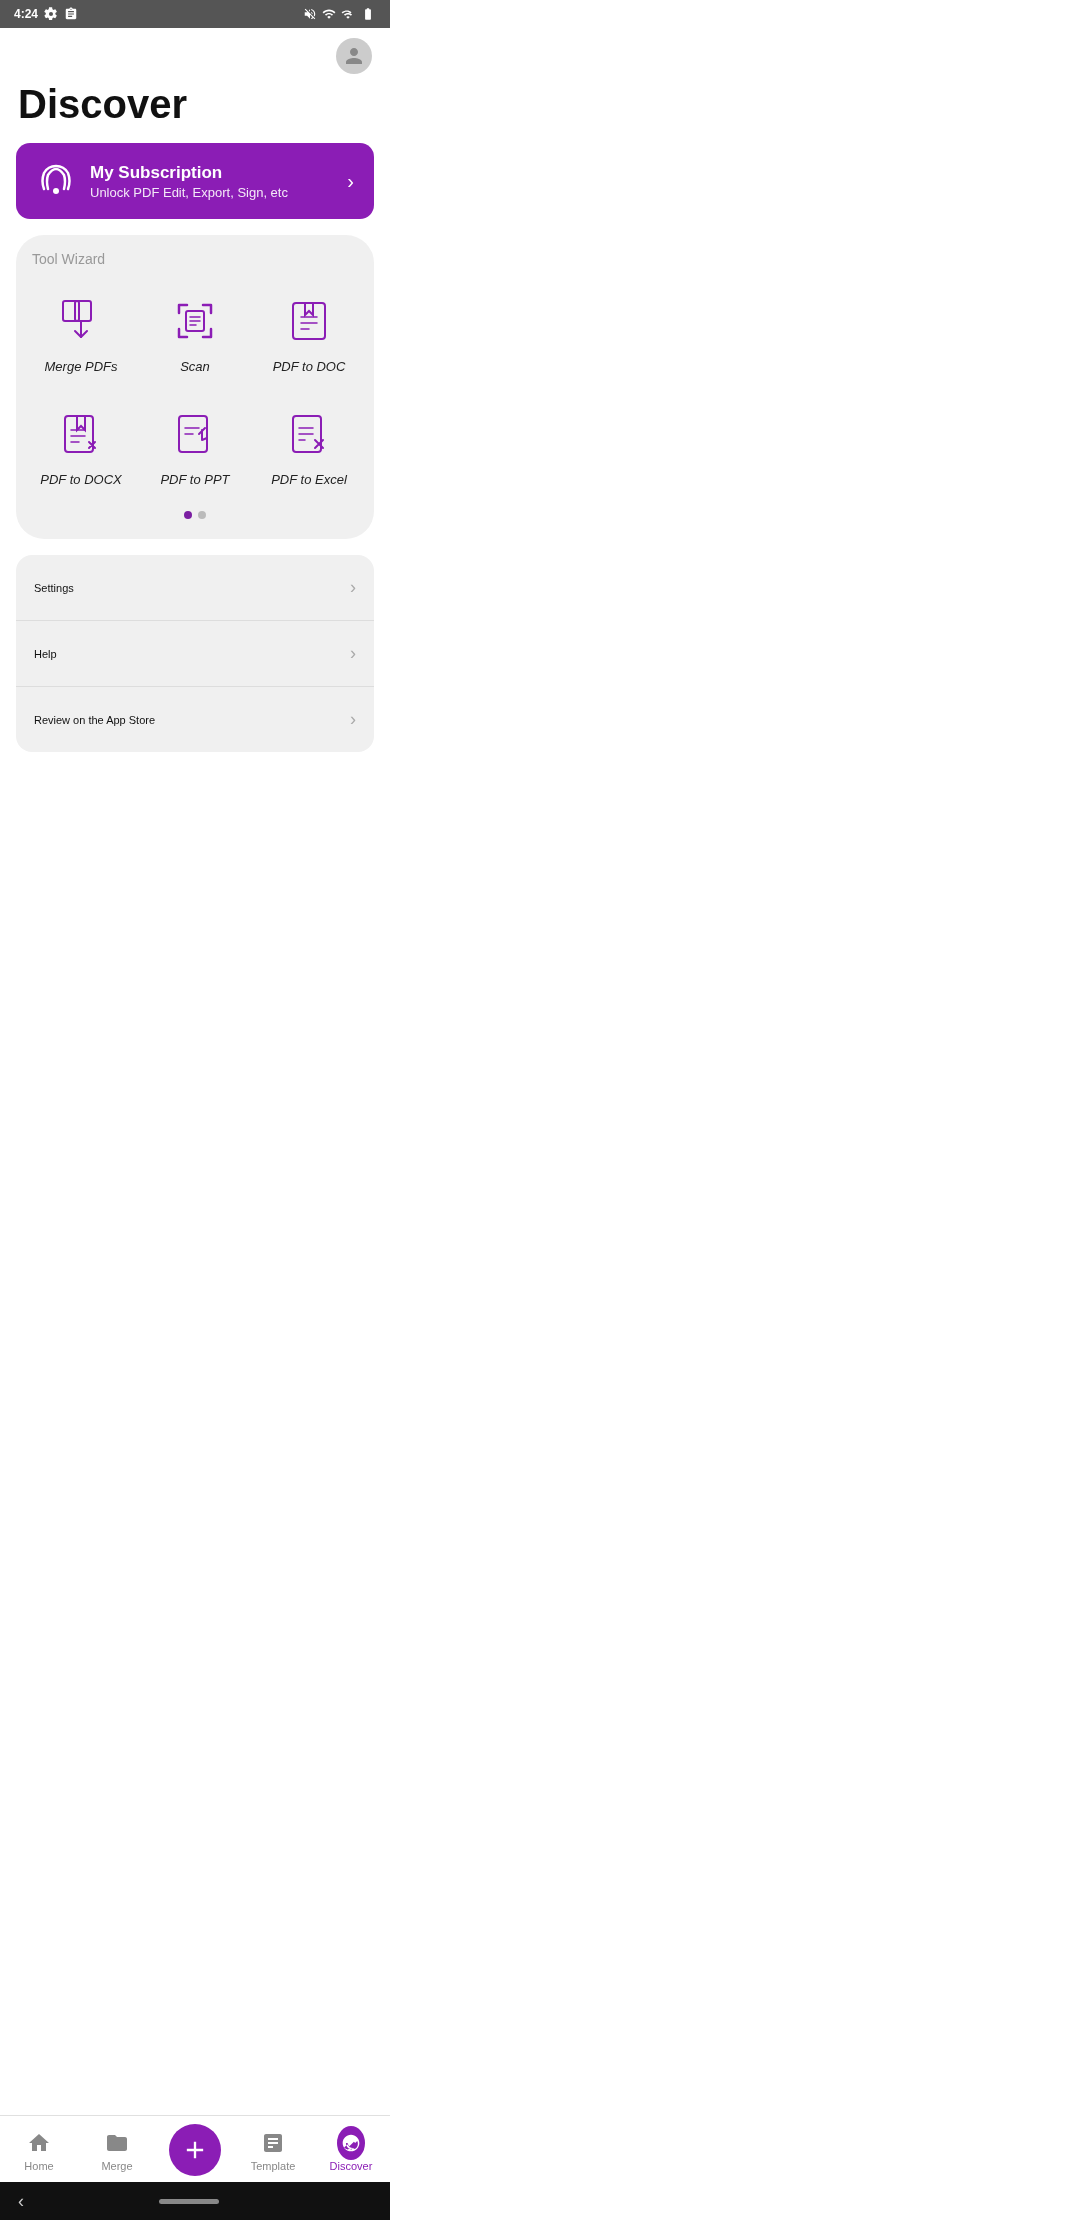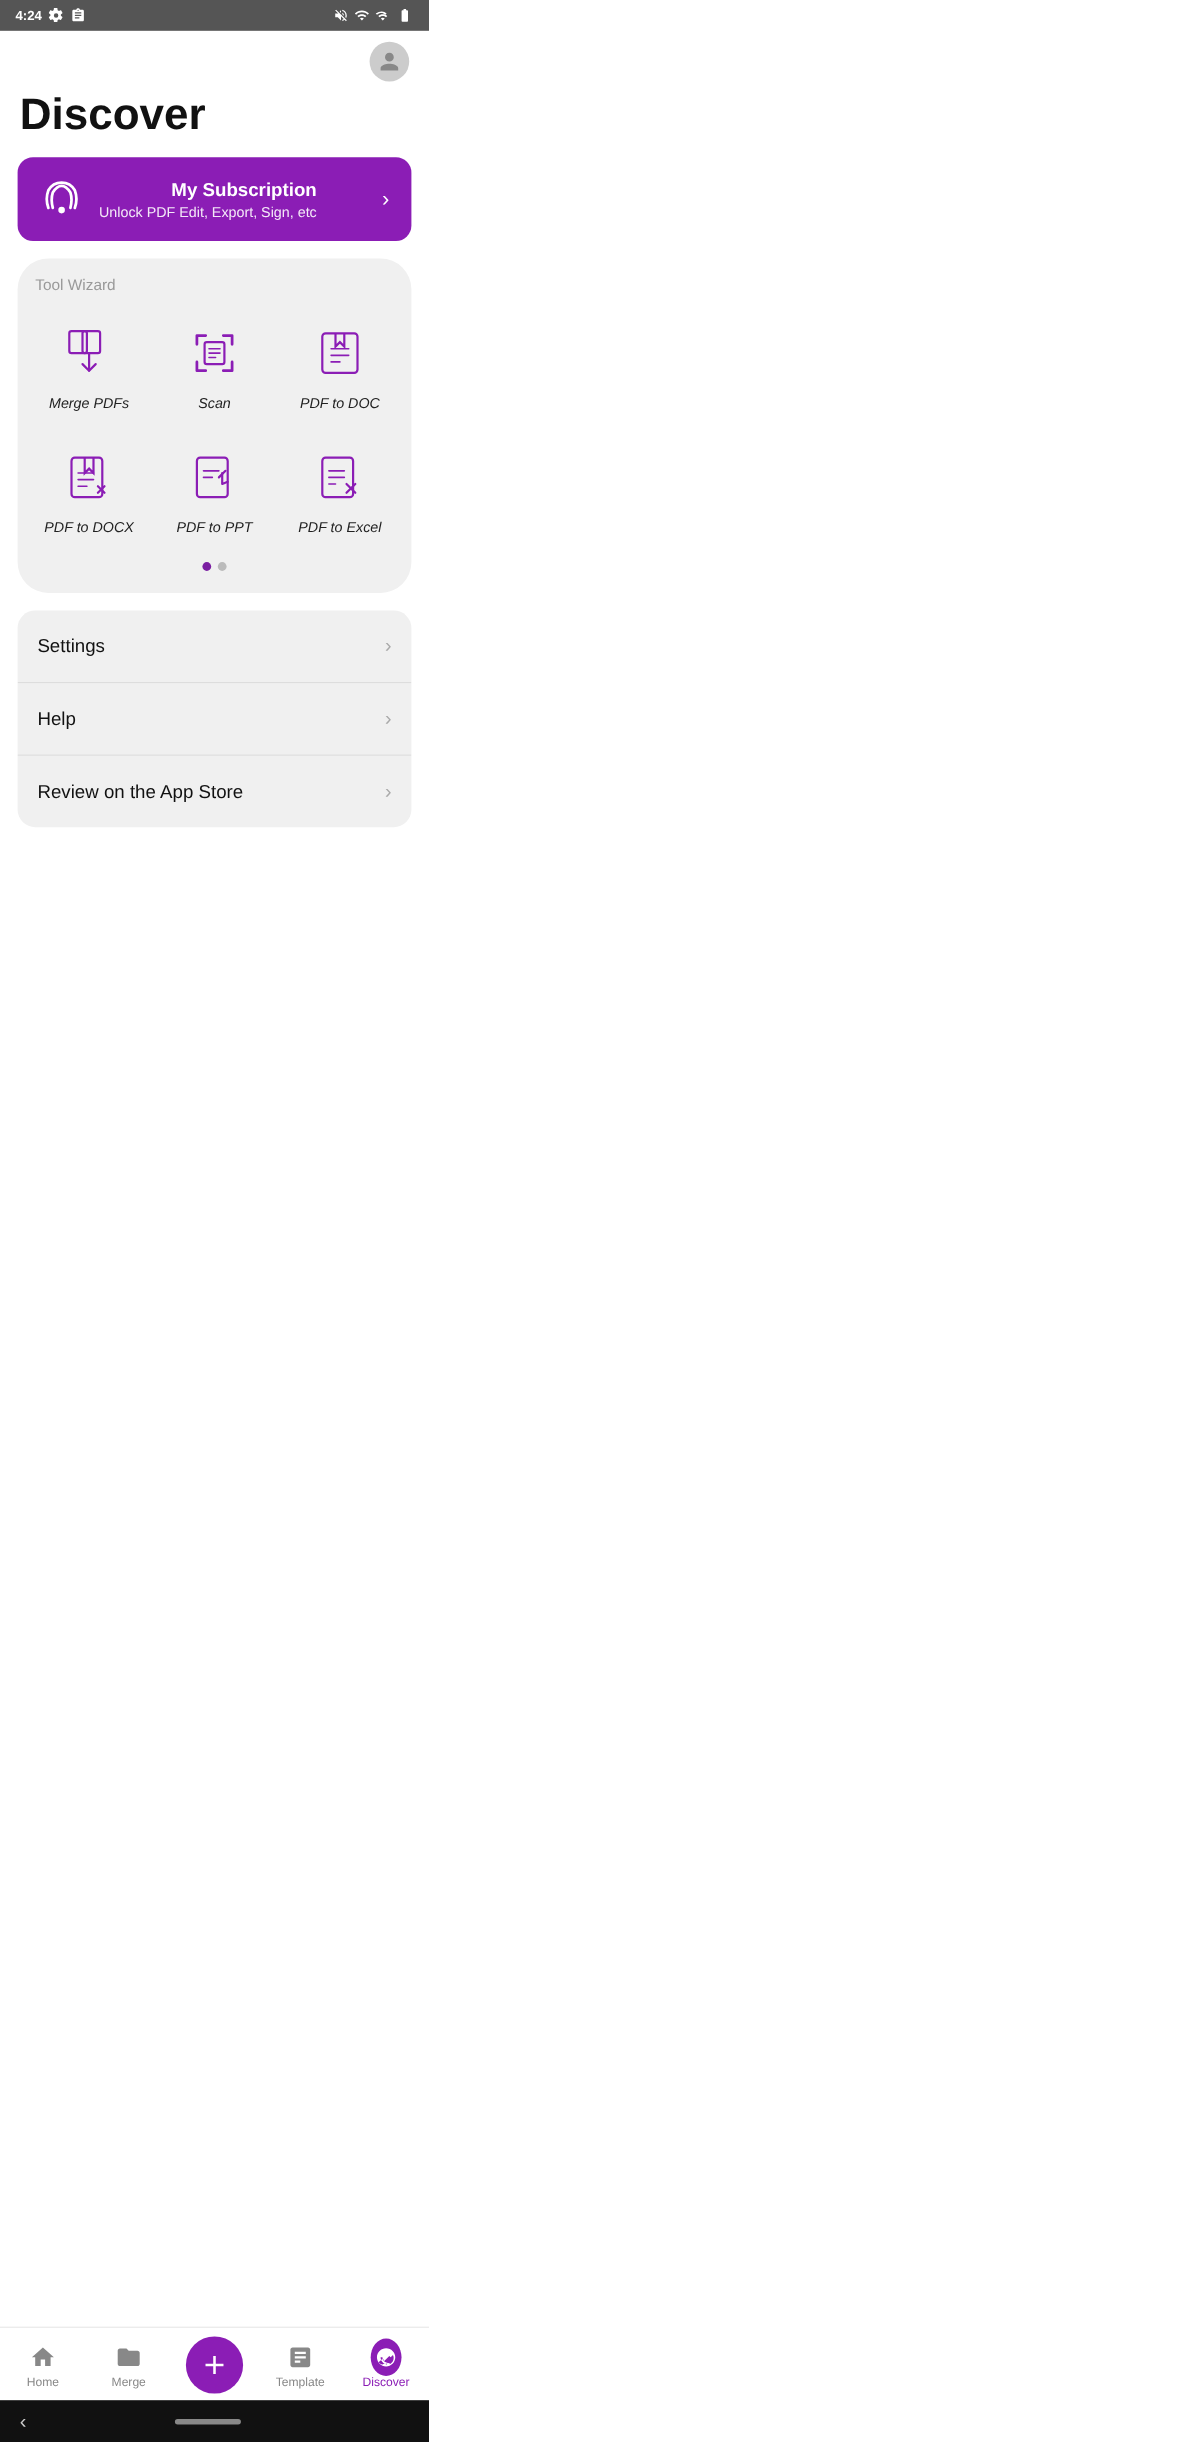--- a/index.html
+++ b/index.html
@@ -57,21 +57,20 @@
     
     .subscription-banner {
       margin: 0 16px 16px 16px;
       background: #8B1DB5;
       border-radius: 14px;
       padding: 18px 20px;
       display: flex;
       align-items: center;
       justify-content: space-between;
       cursor: pointer;
-      text-align: right;
     }
     .sub-left { display: flex; align-items: center; gap: 14px; }
     .sub-icon {
       width: 40px;
       height: 40px;
       flex-shrink: 0;
     }
     .sub-text { color: #fff; }
     .sub-title { font-size: 17px; font-weight: 700; }
     .sub-subtitle { font-size: 13px; opacity: 0.9; margin-top: 2px; }
@@ -141,21 +140,21 @@
     }
     .menu-item {
       display: flex;
       align-items: center;
       justify-content: space-between;
       padding: 22px 18px;
       cursor: pointer;
       border-bottom: 1px solid #ddd;
     }
     .menu-item:last-child { border-bottom: none; }
-    .menu-item-label { font-size: 17px; color: #111; font-weight: 400; }
+    .menu-item-label { font-size: 11px; color: #111; font-weight: 400; }
     .menu-arrow { color: #aaa; font-size: 18px; }
 
     
     .bottom-nav {
       position: fixed;
       bottom: 38px;
       left: 0;
       width: 390px;
       background: #fff;
       border-top: 1px solid #e0e0e0;

